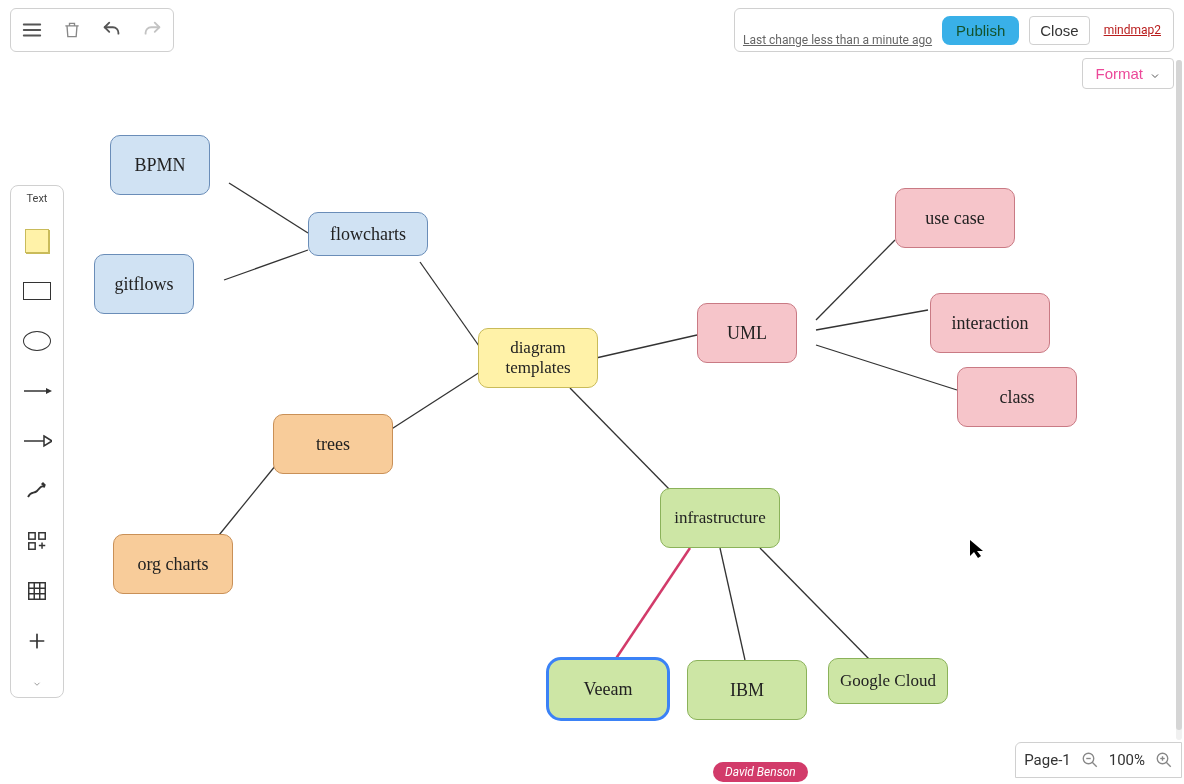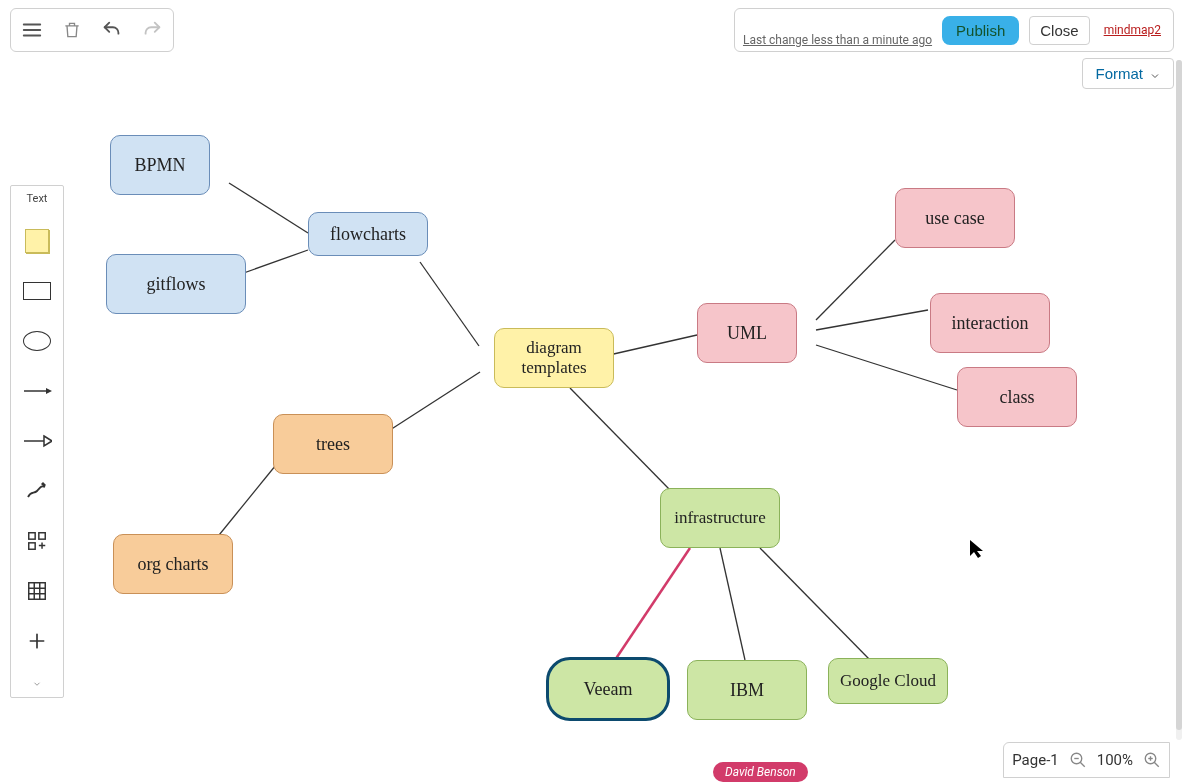--- a/index.html
+++ b/index.html
@@ -82,39 +82,39 @@
     text-decoration: underline;
   }
 
   .format-btn-wrap {
     position: absolute;
     top: 58px;
     right: 10px;
   }
   .format-btn {
     background: #fff;
-    color: #0369a1;
+    color: #ec4899;
     border: 1px solid #d0d0d0;
     border-radius: 4px;
     font-size: 15px;
     padding: 6px 12px;
     cursor: pointer;
     display: flex;
     align-items: flex-end;
     gap: 6px;
   }
 
   
   .side-tools {
     position: absolute;
     left: 10px;
     top: 185px;
     width: 52px;
     border: 1px solid #d0d0d0;
-    border-radius: 2px;
+    border-radius: 8px;
     background: #fff;
     display: flex;
     flex-direction: column;
     align-items: center;
     padding: 6px 0;
     gap: 22px;
   }
   .side-tools .tool-label {
     font-size: 11px;
     color: #444;
@@ -155,21 +155,21 @@
     font-size: 18px;
     color: #222;
     padding: 4px;
     box-sizing: border-box;
   }
   .blue  { background:#d0e2f3; border:1.5px solid #6a8db8; }
   .yellow{ background:#fff2a8; border:1.5px solid #c9bb5a; }
   .orange{ background:#f8cc9a; border:1.5px solid #c99057; }
   .pink  { background:#f6c5ca; border:1.5px solid #c97a84; }
   .green { background:#cde6a5; border:1.5px solid #8bb25a; }
-  .selected { border:3px solid #0c4a6e; border-radius:24px; }
+  .selected { border:3px solid #3b82f6; border-radius:15px; }
 
   
   svg.edges {
     position: absolute;
     left: 0; top: 0;
     width: 1184px; height: 784px;
     pointer-events: none;
   }
 
   
@@ -189,21 +189,21 @@
     color: #fff;
     font-size: 12px;
     padding: 3px 12px;
     border-radius: 10px;
     font-style: italic;
   }
 
   
   .footer-right {
     position: absolute;
-    right: 14px;
+    right: 2px;
     bottom: 6px;
     height: 34px;
     border: 1px solid #d0d0d0;
     border-top-left-radius: 6px;
     background: #fff;
     display: flex;
     align-items: center;
     padding: 0 8px;
     gap: 10px;
     font-size: 15px;
@@ -353,22 +353,22 @@
   </div>
   <div class="tool" style="height:14px">
     <svg width="14" height="10" viewBox="0 0 24 24">
         <path d="M6 9l6 6 6-6" fill="none" stroke="#888" stroke-width="2"></path>
       </svg>
   </div>
 </div>
 
 <div class="node blue" style="left:110px; top:135px; width:100px; height:60px;">BPMN</div>
 <div class="node blue" style="left:308px; top:212px; width:120px; height:44px;">flowcharts</div>
-<div class="node blue" style="left:106px; top:254px; width:140px; height:60px;">gitflows</div>
-<div class="node yellow" style="left:478px; top:328px; width:120px; height:60px; font-size:17px;margin-left:16px;">diagram templates</div>
+<div class="node blue" style="left:94px; top:254px; width:100px; height:60px;">gitflows</div>
+<div class="node yellow" style="left:478px; top:328px; width:120px; height:60px; font-size:17px;">diagram templates</div>
 <div class="node orange" style="left:273px; top:414px; width:120px; height:60px;">trees</div>
 <div class="node orange" style="left:113px; top:534px; width:120px; height:60px;">org charts</div>
 <div class="node pink" style="left:697px; top:303px; width:100px; height:60px;">UML</div>
 <div class="node pink" style="left:895px; top:188px; width:120px; height:60px;">use case</div>
 <div class="node pink" style="left:930px; top:277px; width:120px; height:60px;margin-top:16px;">interaction</div>
 <div class="node pink" style="left:957px; top:367px; width:120px; height:60px;">class</div>
 <div class="node green" style="left:660px; top:488px; width:120px; height:60px; font-size:17px;">infrastructure</div>
 <div class="node green selected" style="left:546px; top:657px; width:124px; height:64px;">Veeam</div>
 <div class="node green" style="left:687px; top:660px; width:120px; height:60px;">IBM</div>
 <div class="node green" style="left:828px; top:658px; width:120px; height:46px; font-size:17px;">Google Cloud</div>

